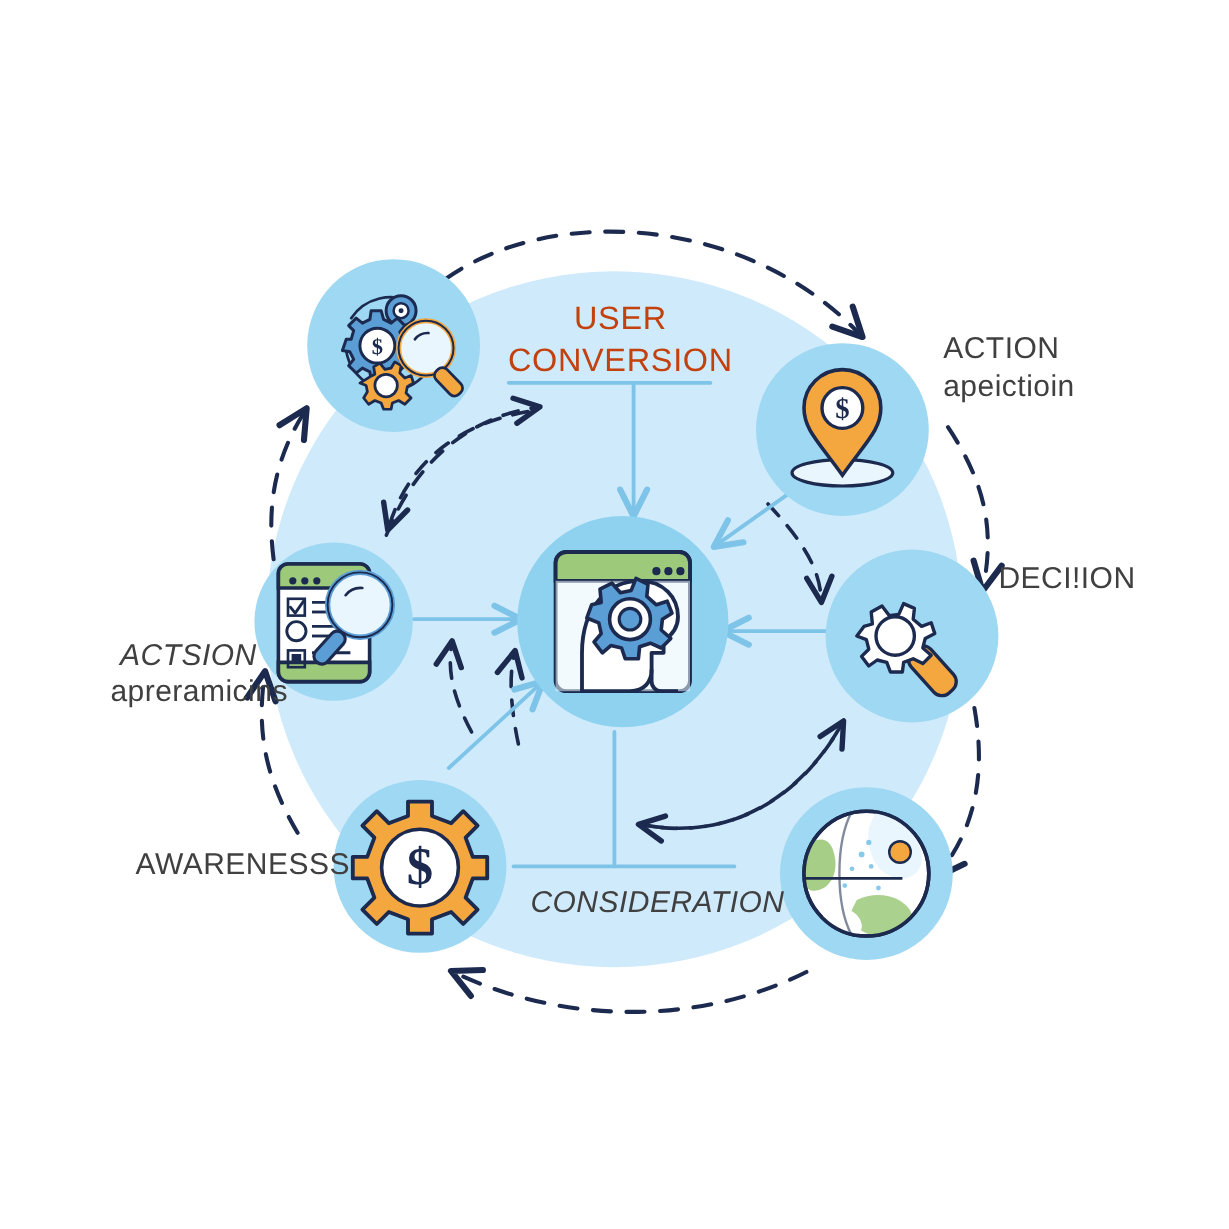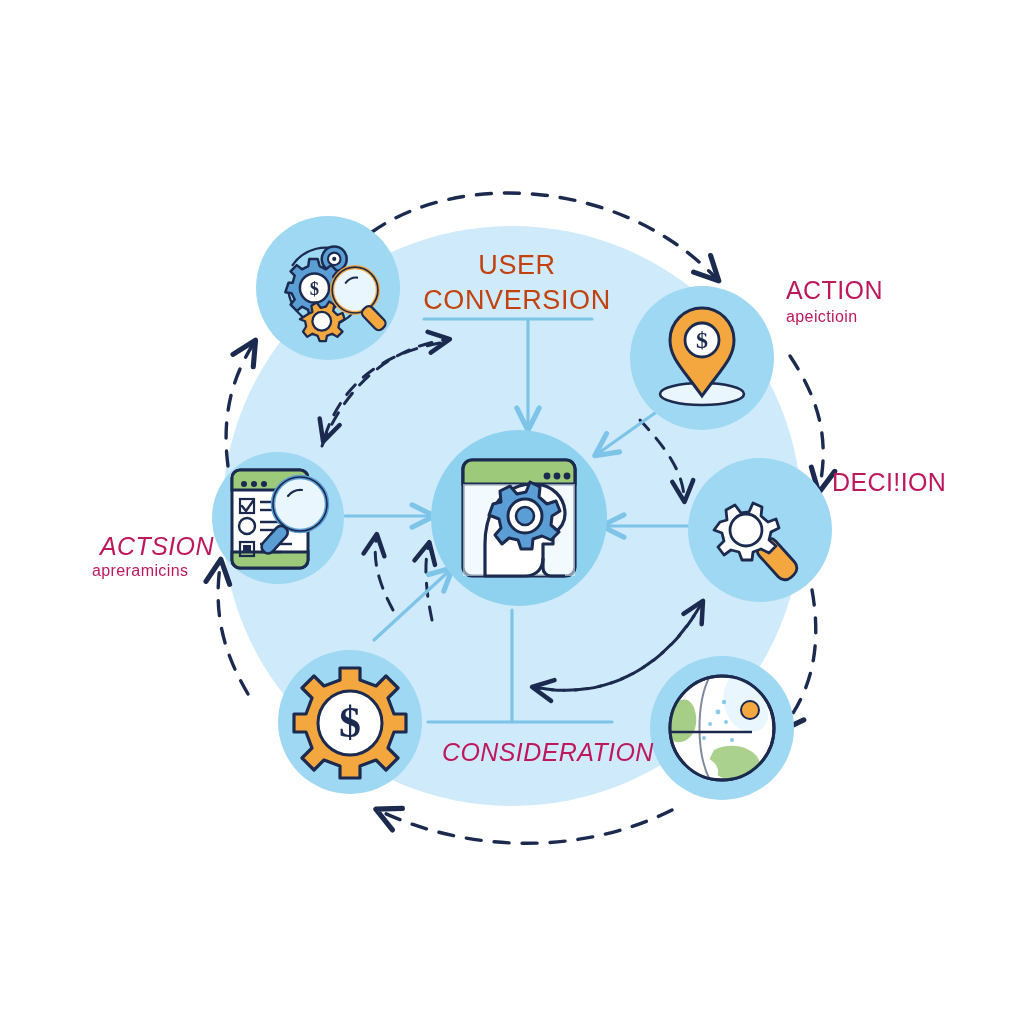--- a/index.html
+++ b/index.html
@@ -22,31 +22,31 @@
   }
   #diagram-svg {
     position: absolute;
     top: 0;
     left: 0;
     width: 1024px;
     height: 1024px;
   }
   .lbl {
     position: absolute;
-    color: #be185d;
+    color: #404040;
     letter-spacing: 0.4px;
     white-space: nowrap;
     pointer-events: none;
   }
   .lbl-cap {
     font-size: 25px;
     font-weight: 400;
   }
   .lbl-sub {
-    font-size: 16px;
+    font-size: 25px;
     font-weight: 400;
   }
   .title-blk {
     position: absolute;
     text-align: center;
     color: #c2410c;
   }
   .title-line {
     font-size: 27px;
     letter-spacing: 0.6px;
@@ -290,17 +290,18 @@
     <div class="title-line">USER CONVERSION</div>
   </div>
 
   <div class="lbl lbl-cap" style="left:786px; top:276px;">ACTION</div>
   <div class="lbl lbl-sub" style="left:786px; top:308px;">apeictioin</div>
 
   <div class="lbl lbl-cap" style="left:832px; top:468px;">DECI!ION</div>
 
   <div class="lbl lbl-cap" style="left:442px; top:738px;font-style:italic;">CONSIDERATION</div>
 
+  <div class="lbl lbl-cap" style="left:113px; top:706px;">AWARENESSS</div>
 
   <div class="lbl lbl-cap" style="left:100px; top:532px;font-style:italic;">ACTSION</div>
   <div class="lbl lbl-sub" style="left:92px; top:562px;">apreramicins</div>
 
 </div>
 
 </body></html>

